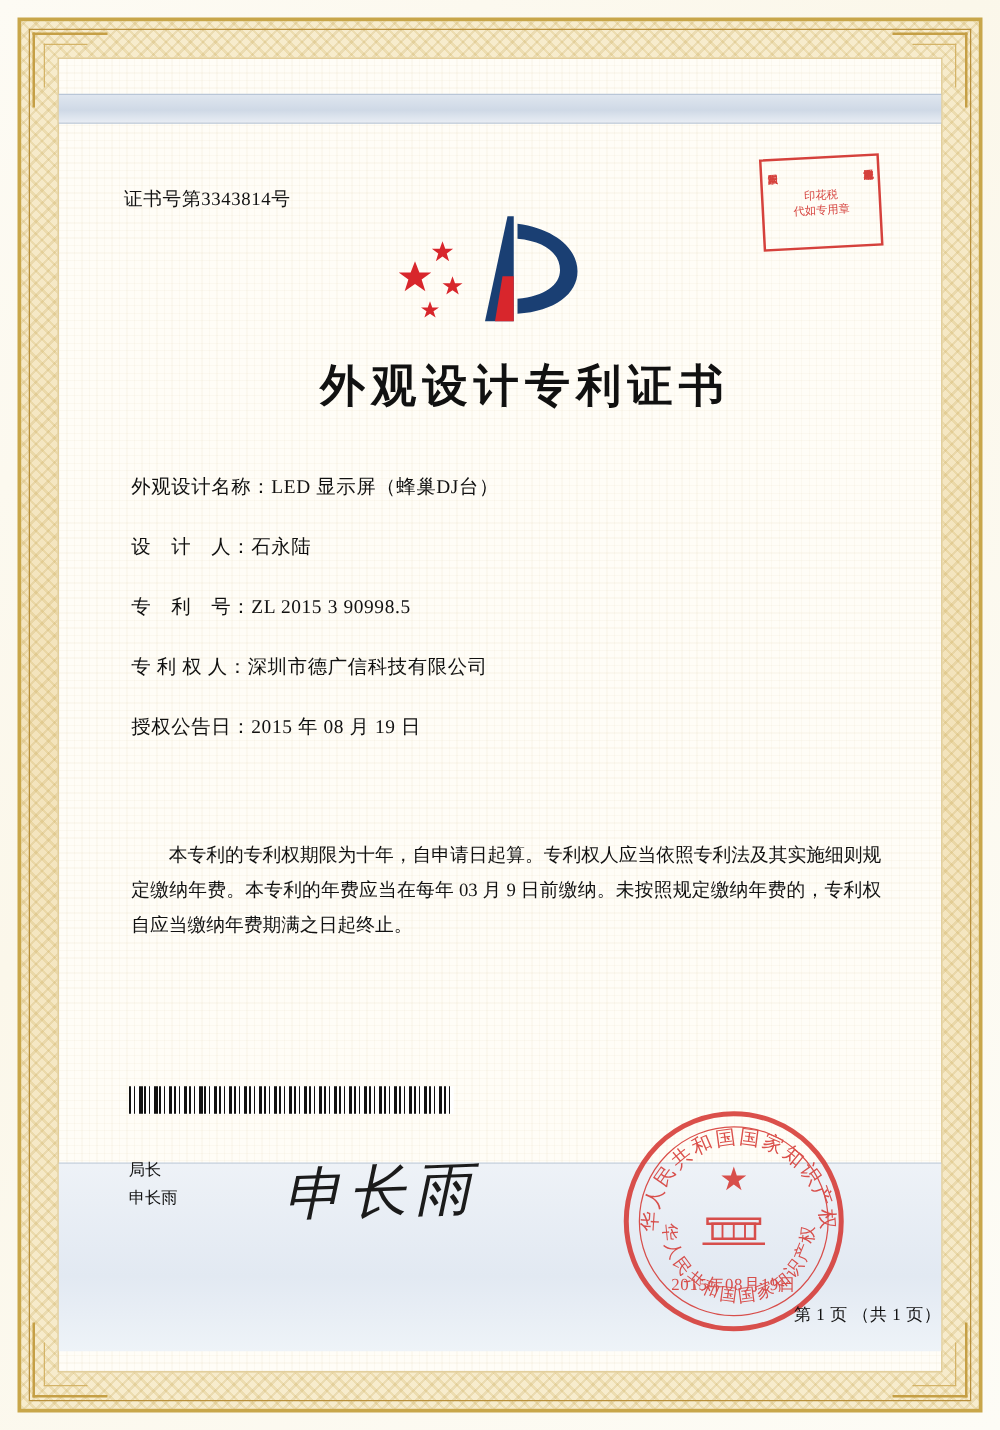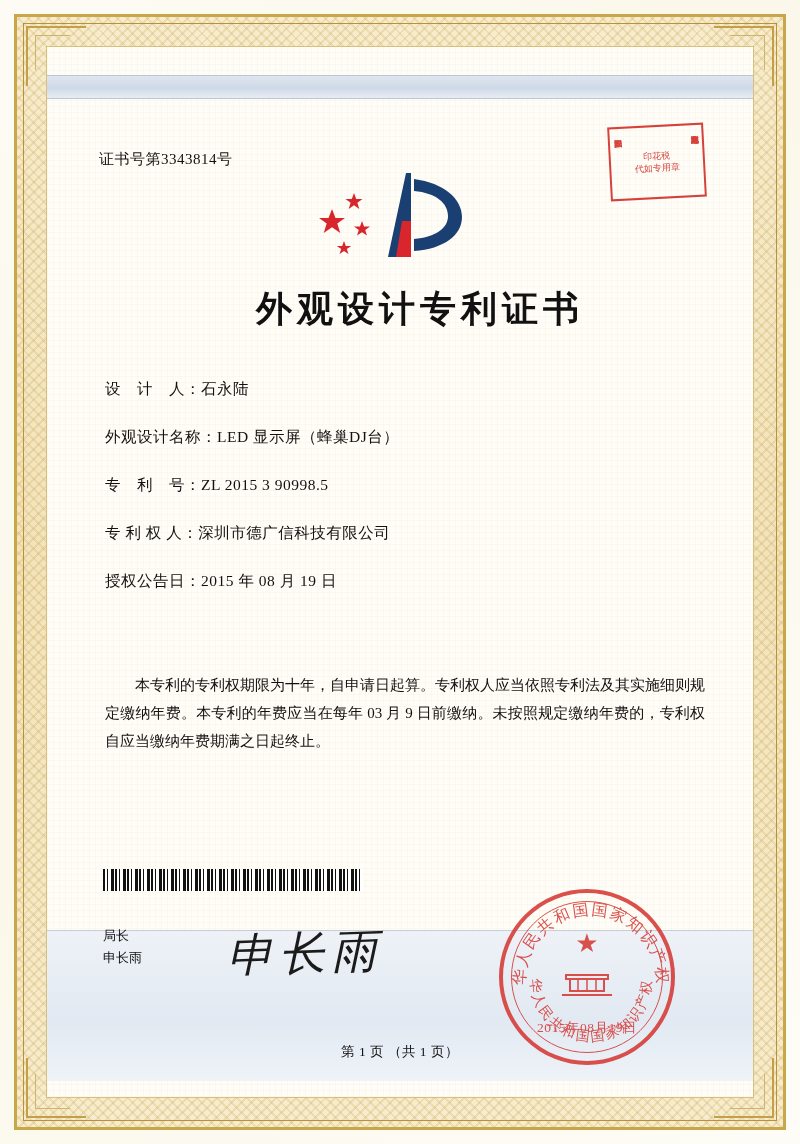--- a/index.html
+++ b/index.html
@@ -312,21 +312,21 @@
     font-size: 13.5px;
     color: #d5332e;
     letter-spacing: 0.5px;
   }
 
   .page-footer {
     position: absolute;
     left: 0;
     bottom: 36px;
     width: 706px;
-    text-align: center;
+    text-align: right;
     font-size: 13.5px;
     color: #111;
     letter-spacing: 0.5px;
   }
 </style>
 </head>
 <body>
 
 <div class="certificate">
   <div class="border-outer"></div>
@@ -370,26 +370,26 @@
         <path d="M104 14 C134 18 152 34 152 52 C152 70 134 84 104 86 L104 74 C126 72 138 63 138 51 C138 38 126 28 104 26 Z" fill="#1a3f73"></path>
 
         <path d="M92 56 L101 56 L101 92 L86 92 Z" fill="#d8262c"></path>
       </svg>
     </div>
 
     <div class="title">外观设计专利证书</div>
 
     <div class="fields">
       <div class="field-row">
+        <span class="field-label">外观设计名称：</span>
+        <span class="field-value">LED 显示屏（蜂巢DJ台）</span>
+      </div>
+      <div class="field-row">
         <span class="field-label">设　计　人：</span>
         <span class="field-value">石永陆</span>
-      </div>
-      <div class="field-row">
-        <span class="field-label">外观设计名称：</span>
-        <span class="field-value">LED 显示屏（蜂巢DJ台）</span>
       </div>
       <div class="field-row">
         <span class="field-label">专　利　号：</span>
         <span class="field-value">ZL 2015 3 90998.5</span>
       </div>
       <div class="field-row">
         <span class="field-label">专 利 权 人：</span>
         <span class="field-value">深圳市德广信科技有限公司</span>
       </div>
       <div class="field-row">

